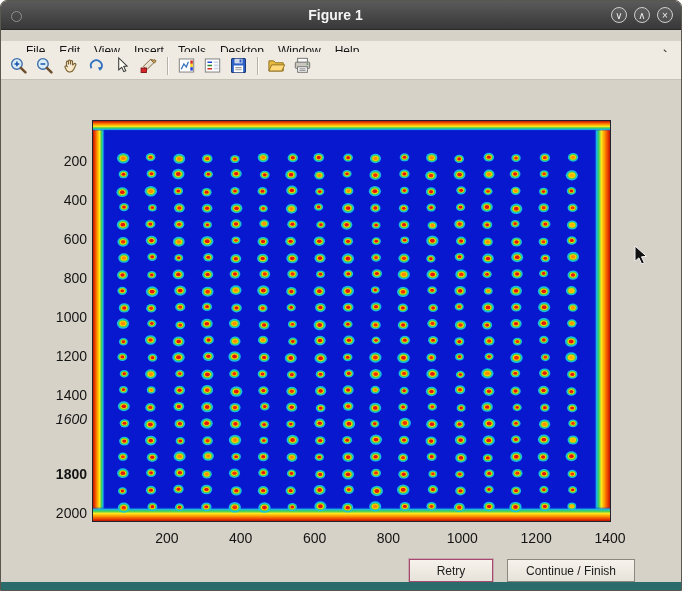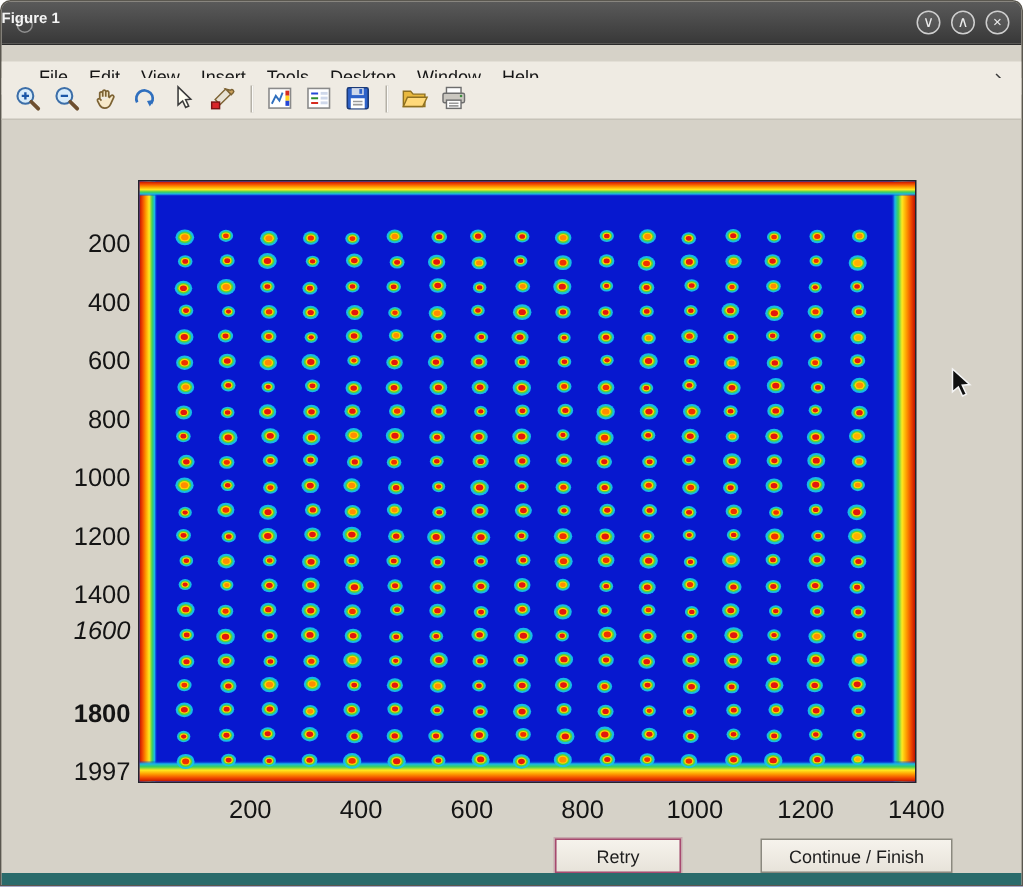--- a/index.html
+++ b/index.html
@@ -2,47 +2,47 @@
 <html><head>
 <meta charset="utf-8">
 <style>
   html,body{margin:0;padding:0;background:#fff;font-family:"Liberation Sans","DejaVu Sans",sans-serif;}
   .window{position:relative;width:682px;height:591px;box-sizing:border-box;border:1px solid #5a574f;
           border-radius:7px 7px 0 0;overflow:hidden;background:#d6d2c8;}
   
   .titlebar{position:absolute;left:0;top:0;right:0;height:28px;background:linear-gradient(#5a5a5a,#383838);
             border-bottom:1px solid #2a2a2a;}
   .win-menu-dot{position:absolute;left:10px;top:10px;width:9px;height:9px;border:1px solid #8f8f8f;border-radius:50%;display:block;}
-  .title{position:absolute;left:0;right:11px;top:6px;text-align:left;color:#f4f4f4;font-size:10px;font-weight:bold;}
+  .title{position:absolute;left:0;right:11px;top:6px;text-align:center;color:#f4f4f4;font-size:14px;font-weight:bold;}
   .win-controls{position:absolute;right:8px;top:6px;display:flex;gap:7px;}
   .wc{width:16px;height:16px;border:1px solid #cfcfcf;border-radius:50%;color:#ececec;font-size:10px;line-height:13px;
       text-align:center;box-sizing:border-box;background:rgba(255,255,255,0.08);padding:0;font-family:inherit;}
   
   .menubar{position:absolute;left:0;top:40px;right:0;height:22px;background:#efebe3;border-bottom:1px solid #ccc8be;
            display:flex;align-items:center;padding-left:18px;box-sizing:border-box;font-size:12px;color:#161616;}
   .menu-items{display:flex;}
   .menu-item{padding:0 7px;line-height:21px;cursor:default;}
   .dock-arrow{margin-left:auto;margin-right:9px;font-size:12px;color:#3a3a3a;}
   
   .toolbar{position:absolute;left:0;top:51px;right:0;height:28px;background:#efebe3;border-bottom:1px solid #c6c2b8;
            display:flex;align-items:center;padding-left:5px;box-sizing:border-box;}
   .tb-row{display:flex;align-items:center;}
   .tb-btn{width:24px;height:24px;border:none;background:transparent;padding:2px;margin:0 1px;}
   .tb-btn svg{width:19px;height:19px;display:block;}
   .tb-sep{width:1px;height:18px;background:#b5b1a7;border-right:1px solid #fbfaf7;margin:0 5px;}
   
   .client{position:absolute;left:0;top:79px;right:0;bottom:8px;background:#d6d2c8;}
   .plot{position:absolute;left:92px;top:41px;width:517px;height:400px;outline:1px solid #23232d;background:#0718cf;}
   .plot svg{position:absolute;left:0;top:0;}
-  .tick{position:absolute;font-size:17px;color:#141414;}
+  .tick{position:absolute;font-size:14px;color:#141414;}
   .tick-y{width:42px;left:44px;text-align:right;}
   .tick-x{width:36px;text-align:center;top:450px;}
   .btn{position:absolute;height:23px;font-size:12px;color:#1d1d1d;background:linear-gradient(#f6f3ec,#e7e3da);
        text-align:center;box-sizing:border-box;font-family:inherit;padding:0;}
-  #retry{left:369px;top:479px;width:84px;border:1px solid #a7496f;box-shadow:0 0 0 1px rgba(167,73,111,0.30);}
+  #retry{left:408px;top:479px;width:84px;border:1px solid #a7496f;box-shadow:0 0 0 1px rgba(167,73,111,0.30);}
   #continue{left:506px;top:479px;width:128px;border:1px solid #8b897f;}
   .cursor{position:absolute;left:633px;top:165px;}
   .teal{position:absolute;left:0;right:0;bottom:0;height:8px;background:#2a6b6b;}
 </style>
 </head>
 <body>
 
 <div class="window">
 
   <div class="titlebar">
@@ -1713,21 +1713,21 @@
     </svg>
   <div class="tick tick-y" style="top: 73.0625px;">200</div>
       <div class="tick tick-y" style="top: 112.125px;">400</div>
       <div class="tick tick-y" style="top: 151.188px;">600</div>
       <div class="tick tick-y" style="top: 190.25px;">800</div>
       <div class="tick tick-y" style="top: 229.312px;">1000</div>
       <div class="tick tick-y" style="top: 268.375px;">1200</div>
       <div class="tick tick-y" style="top: 307.438px;">1400</div>
       <div class="tick tick-y" style="top: 331px; font-style: italic;">1600</div>
       <div class="tick tick-y" style="top: 385.562px; font-weight: bold;">1800</div>
-      <div class="tick tick-y" style="top: 424.625px;">1997</div>
+      <div class="tick tick-y" style="top: 424.625px;">2000</div>
       <div class="tick tick-x" style="left: 147.857px;">200</div>
       <div class="tick tick-x" style="left: 221.714px;">400</div>
       <div class="tick tick-x" style="left: 295.571px;">600</div>
       <div class="tick tick-x" style="left: 369.429px;">800</div>
       <div class="tick tick-x" style="left: 443.286px;">1000</div>
       <div class="tick tick-x" style="left: 517.143px;">1200</div>
       <div class="tick tick-x" style="left: 591px;">1400</div>
     </div>
 
   <div class="teal"></div>

